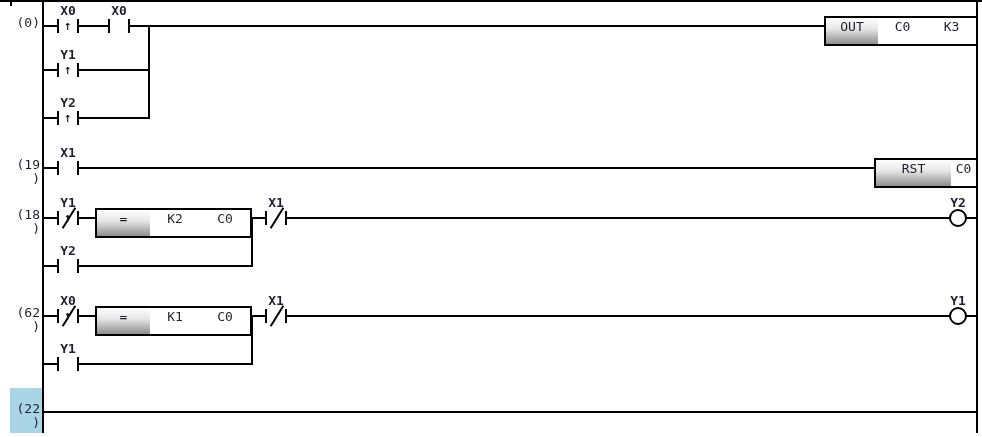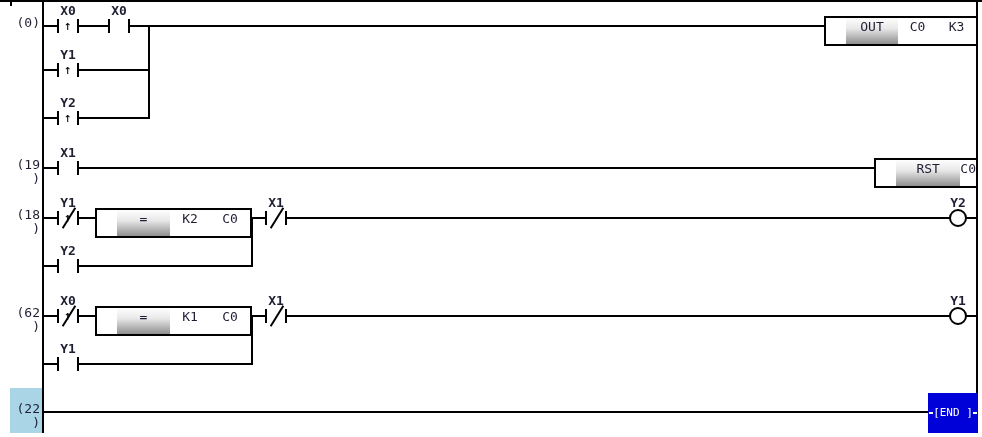--- a/index.html
+++ b/index.html
@@ -30,21 +30,21 @@
   .contact .slash{
     position:absolute;left:-2px;top:6px;width:24px;height:2px;background:#000;
     transform:rotate(-58deg);
   }
   .coil{
     position:absolute;width:18px;height:18px;box-sizing:border-box;background:#fff;
     border:2px solid #000;border-radius:50%;
   }
   .instr-box{
     position:absolute;height:30px;box-sizing:border-box;background:#fff;
-    border:2px solid #000;display:flex;align-items:stretch;padding-left:20px;
+    border:2px solid #000;display:flex;align-items:stretch;
   }
   .instr-box .grad{
     background:linear-gradient(180deg,#fefefe 0%,#e8e8e8 40%,#8f8f8f 100%);
     display:flex;justify-content:center;
   }
   .instr-box .cell{flex:1;display:flex;justify-content:center;}
   .instr-box span{font-size:13px;line-height:17px;color:#1f1f33;}
   .end-box{
     position:absolute;left:928px;top:393px;width:50px;height:40px;background:#0000d8;
     display:flex;align-items:center;justify-content:center;
@@ -182,19 +182,14 @@
   <div class="contact" style="left:265px;top:309px">
       <span class="slash"></span>
     </div>
 
   <div class="dev-label" style="left:51px;top:342px">Y1</div>
   <div class="contact" style="left:57px;top:357px"></div>
 
   <div class="dev-label" style="left:941px;top:294px">Y1</div>
   <div class="coil" style="left:949px;top:307px"></div>
 
-  <div class="end-box">
-    <span class="dash"></span>
-    <span>[END ]</span>
-    <span class="dash"></span>
-  </div>
 
 </div>
 
 </body></html>

